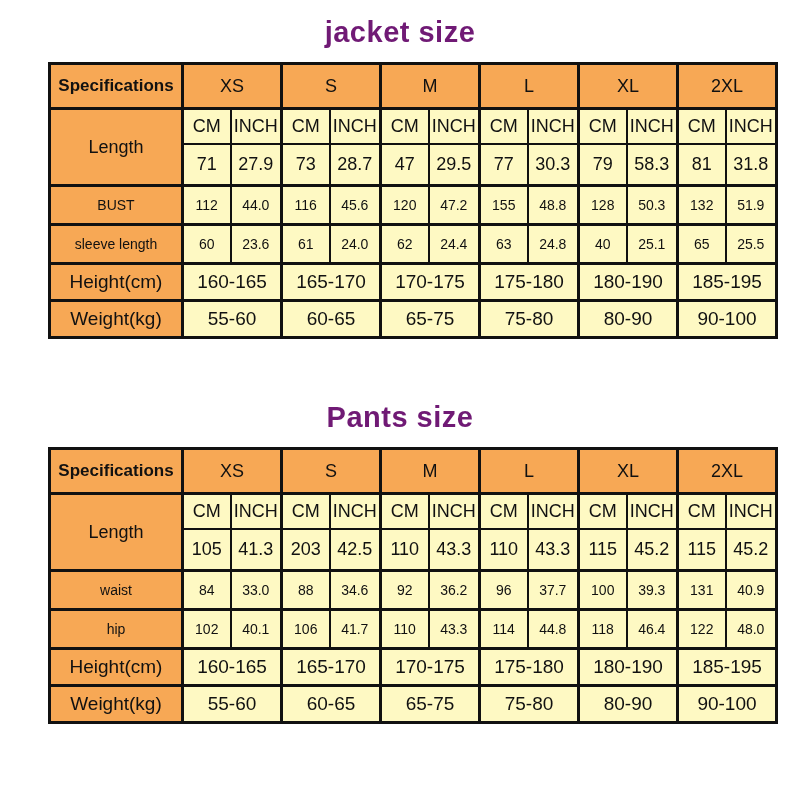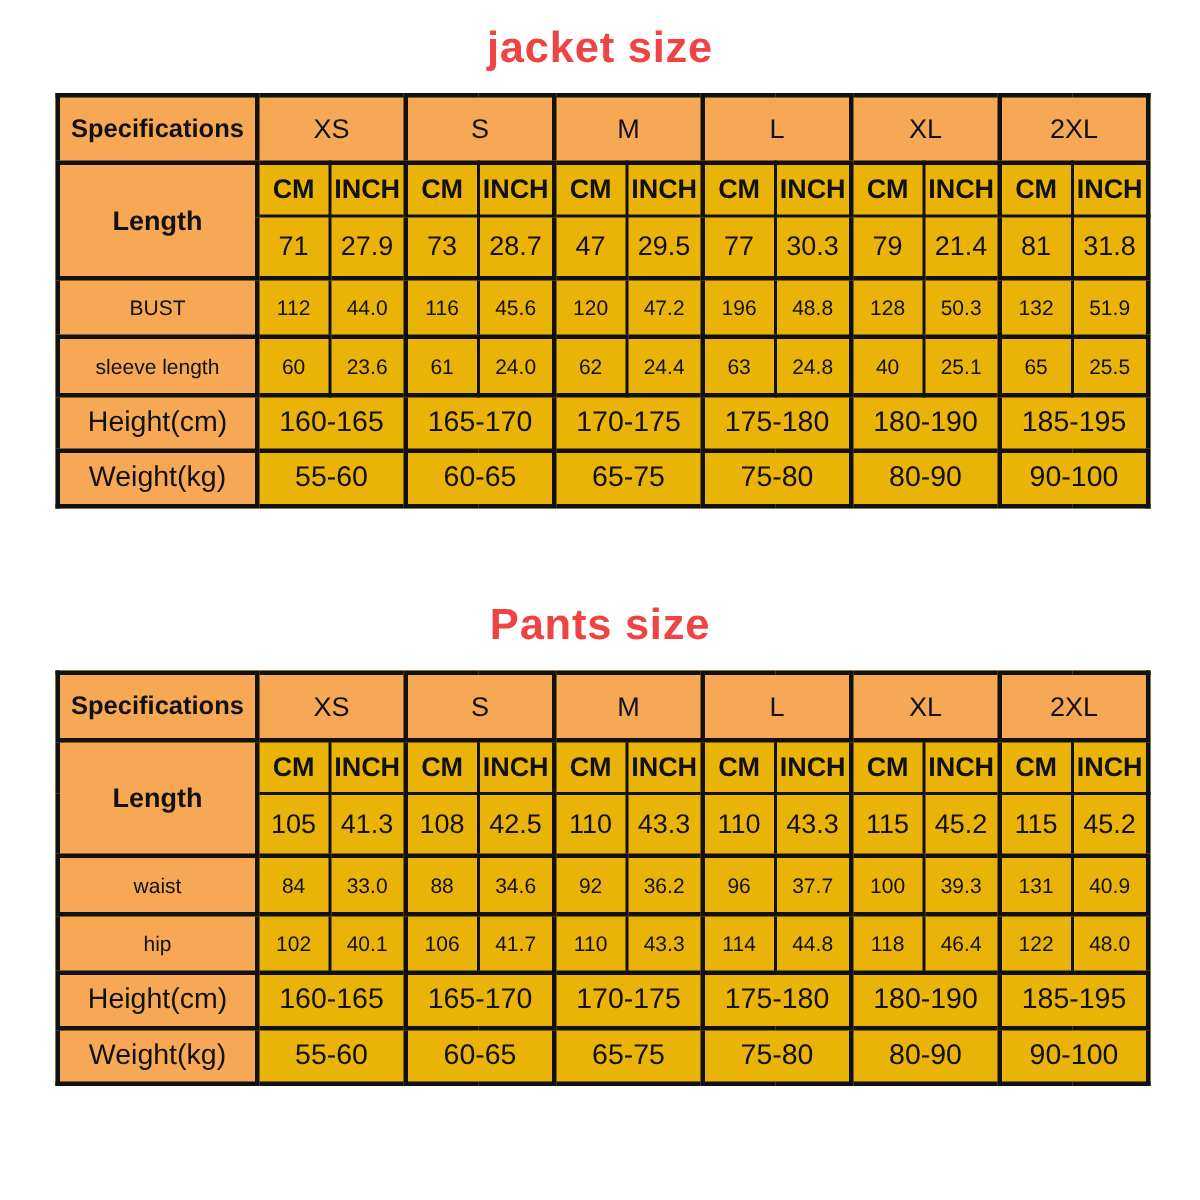--- a/index.html
+++ b/index.html
@@ -14,50 +14,50 @@
     height: 800px;
     background: #ffffff;
     overflow: hidden;
   }
   h1.chart-title {
     margin: 16px 0 0 0;
     text-align: center;
     font-size: 29px;
     font-weight: 700;
     letter-spacing: 0.5px;
-    color: #ef4444;
+    color: #701a75;
   }
   h1.pants-title { margin-top: 62px; }
   table.size-table {
     border-collapse: collapse;
     table-layout: fixed;
-    margin: 13px 0 0 37px;
+    margin: 13px 0 0 48px;
     border: 3px solid #111;
-    background: #eab308;
+    background: #fef9c3;
   }
   col.c-spec { width: 133px; }
   col.c-cm   { width: 48px; }
   col.c-inch { width: 51px; }
   .size-table th, .size-table td {
     border: 2px solid #111;
     text-align: center;
     vertical-align: middle;
     padding: 0;
     overflow: hidden;
     white-space: nowrap;
   }
   
   .size-table th, .size-table td.lbl {
     background: #F7A855;
   }
   
   tr.hdr th { height: 45px; font-size: 18px; font-weight: 400; border-bottom-width: 3px; }
   tr.hdr th.spec { font-size: 17px; font-weight: 700; }
   
-  tr.unit td { height: 35px; font-size: 18px; font-weight: bold; }
+  tr.unit td { height: 35px; font-size: 18px; }
   
   tr.lval td { height: 42px; font-size: 18px; }
   tr.mrow td { height: 39px; font-size: 14px; border-top-width: 3px; }
   tr.merged td { height: 37px; font-size: 19px; border-top-width: 3px; }
   
   td.lbl { font-size: 20px; }
   
   .gs { border-left-width: 3px !important; }
 </style>
 </head>
@@ -111,33 +111,33 @@
     <tr class="lval">
       <td class="gs">71</td>
       <td>27.9</td>
       <td class="gs">73</td>
       <td>28.7</td>
       <td class="gs">47</td>
       <td>29.5</td>
       <td class="gs">77</td>
       <td>30.3</td>
       <td class="gs">79</td>
-      <td>21.4</td>
+      <td>58.3</td>
       <td class="gs">81</td>
       <td>31.8</td>
     </tr>
     <tr class="mrow">
       <td class="lbl">BUST</td>
       <td class="gs">112</td>
       <td>44.0</td>
       <td class="gs">116</td>
       <td>45.6</td>
       <td class="gs">120</td>
       <td>47.2</td>
-      <td class="gs">196</td>
+      <td class="gs">155</td>
       <td>48.8</td>
       <td class="gs">128</td>
       <td>50.3</td>
       <td class="gs">132</td>
       <td>51.9</td>
     </tr>
     <tr class="mrow">
       <td class="lbl">sleeve length</td>
       <td class="gs">60</td>
       <td>23.6</td>
@@ -212,21 +212,21 @@
       <td class="gs">CM</td>
       <td>INCH</td>
       <td class="gs">CM</td>
       <td>INCH</td>
       <td class="gs">CM</td>
       <td>INCH</td>
     </tr>
     <tr class="lval">
       <td class="gs">105</td>
       <td>41.3</td>
-      <td class="gs">108</td>
+      <td class="gs">203</td>
       <td>42.5</td>
       <td class="gs">110</td>
       <td>43.3</td>
       <td class="gs">110</td>
       <td>43.3</td>
       <td class="gs">115</td>
       <td>45.2</td>
       <td class="gs">115</td>
       <td>45.2</td>
     </tr>

